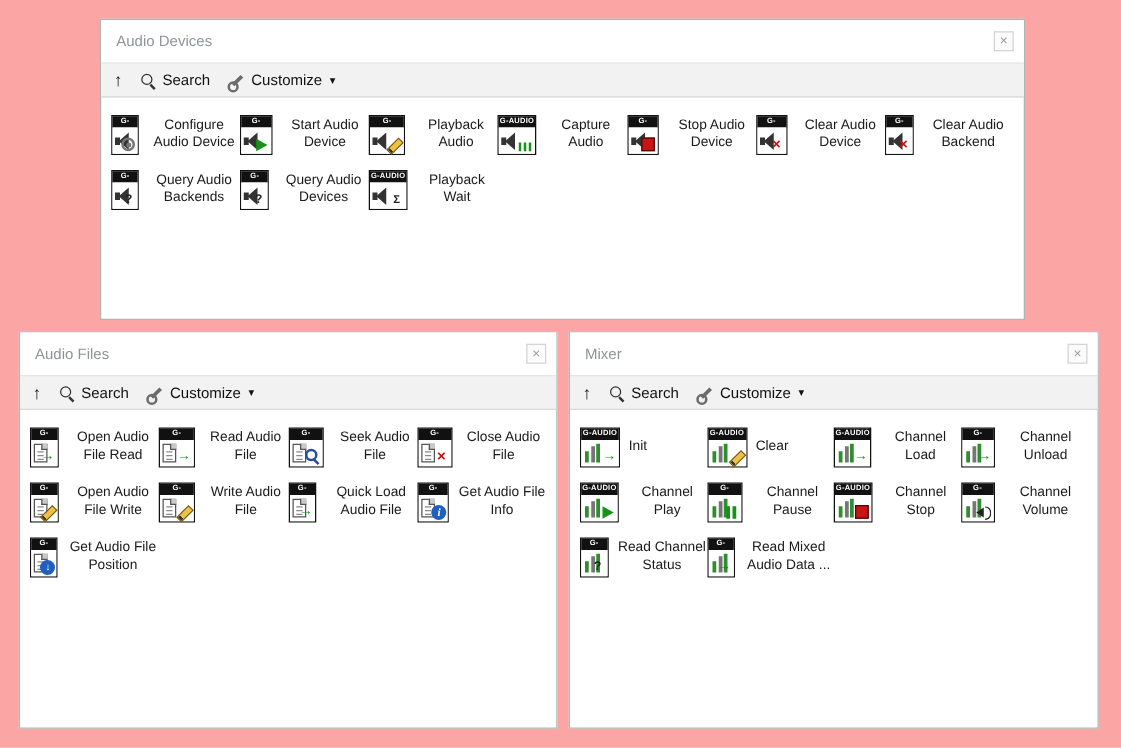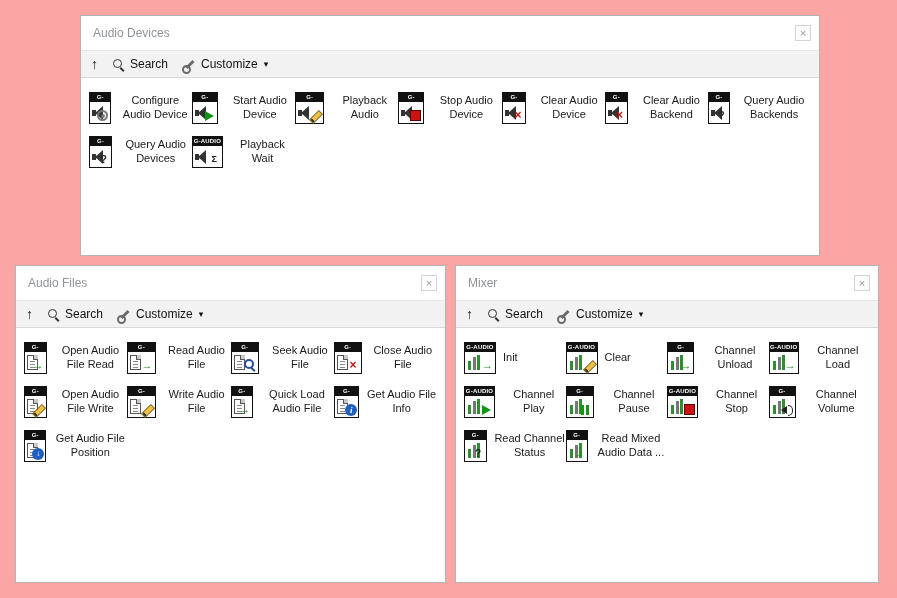--- a/index.html
+++ b/index.html
@@ -148,20 +148,30 @@
               <span class="ov" data-glyph="pencil"></span>
             </span>
           </span>
           <span class="ilabel">Playback Audio</span>
         </div>
       <div class="item">
           <span class="gicon">
             <span class="gband">G-AUDIO</span>
             <span class="gbody">
               <span class="base"></span>
+              <span class="ov" data-glyph="wave"></span>
+            </span>
+          </span>
+          <span class="ilabel">Capture Audio</span>
+        </div>
+      <div class="item">
+          <span class="gicon">
+            <span class="gband">G-AUDIO</span>
+            <span class="gbody">
+              <span class="base"></span>
               <span class="ov" data-glyph="stop"></span>
             </span>
           </span>
           <span class="ilabel">Stop Audio Device</span>
         </div>
       <div class="item">
           <span class="gicon">
             <span class="gband">G-AUDIO</span>
             <span class="gbody">
               <span class="base"></span>
@@ -367,37 +377,37 @@
           <span class="ilabel">Clear</span>
         </div>
       <div class="item">
           <span class="gicon">
             <span class="gband">G-AUDIO</span>
             <span class="gbody">
               <span class="base"></span>
               <span class="ov" data-glyph="arrow"></span>
             </span>
           </span>
+          <span class="ilabel">Channel Load</span>
+        </div>
+      <div class="item">
+          <span class="gicon">
+            <span class="gband">G-AUDIO</span>
+            <span class="gbody">
+              <span class="base"></span>
+              <span class="ov" data-glyph="arrow"></span>
+            </span>
+          </span>
           <span class="ilabel">Channel Unload</span>
         </div>
       <div class="item">
           <span class="gicon">
             <span class="gband">G-AUDIO</span>
             <span class="gbody">
               <span class="base"></span>
-              <span class="ov" data-glyph="arrow"></span>
-            </span>
-          </span>
-          <span class="ilabel">Channel Load</span>
-        </div>
-      <div class="item">
-          <span class="gicon">
-            <span class="gband">G-AUDIO</span>
-            <span class="gbody">
-              <span class="base"></span>
               <span class="ov" data-glyph="play"></span>
             </span>
           </span>
           <span class="ilabel">Channel Play</span>
         </div>
       <div class="item">
           <span class="gicon">
             <span class="gband">G-AUDIO</span>
             <span class="gbody">
               <span class="base"></span>

